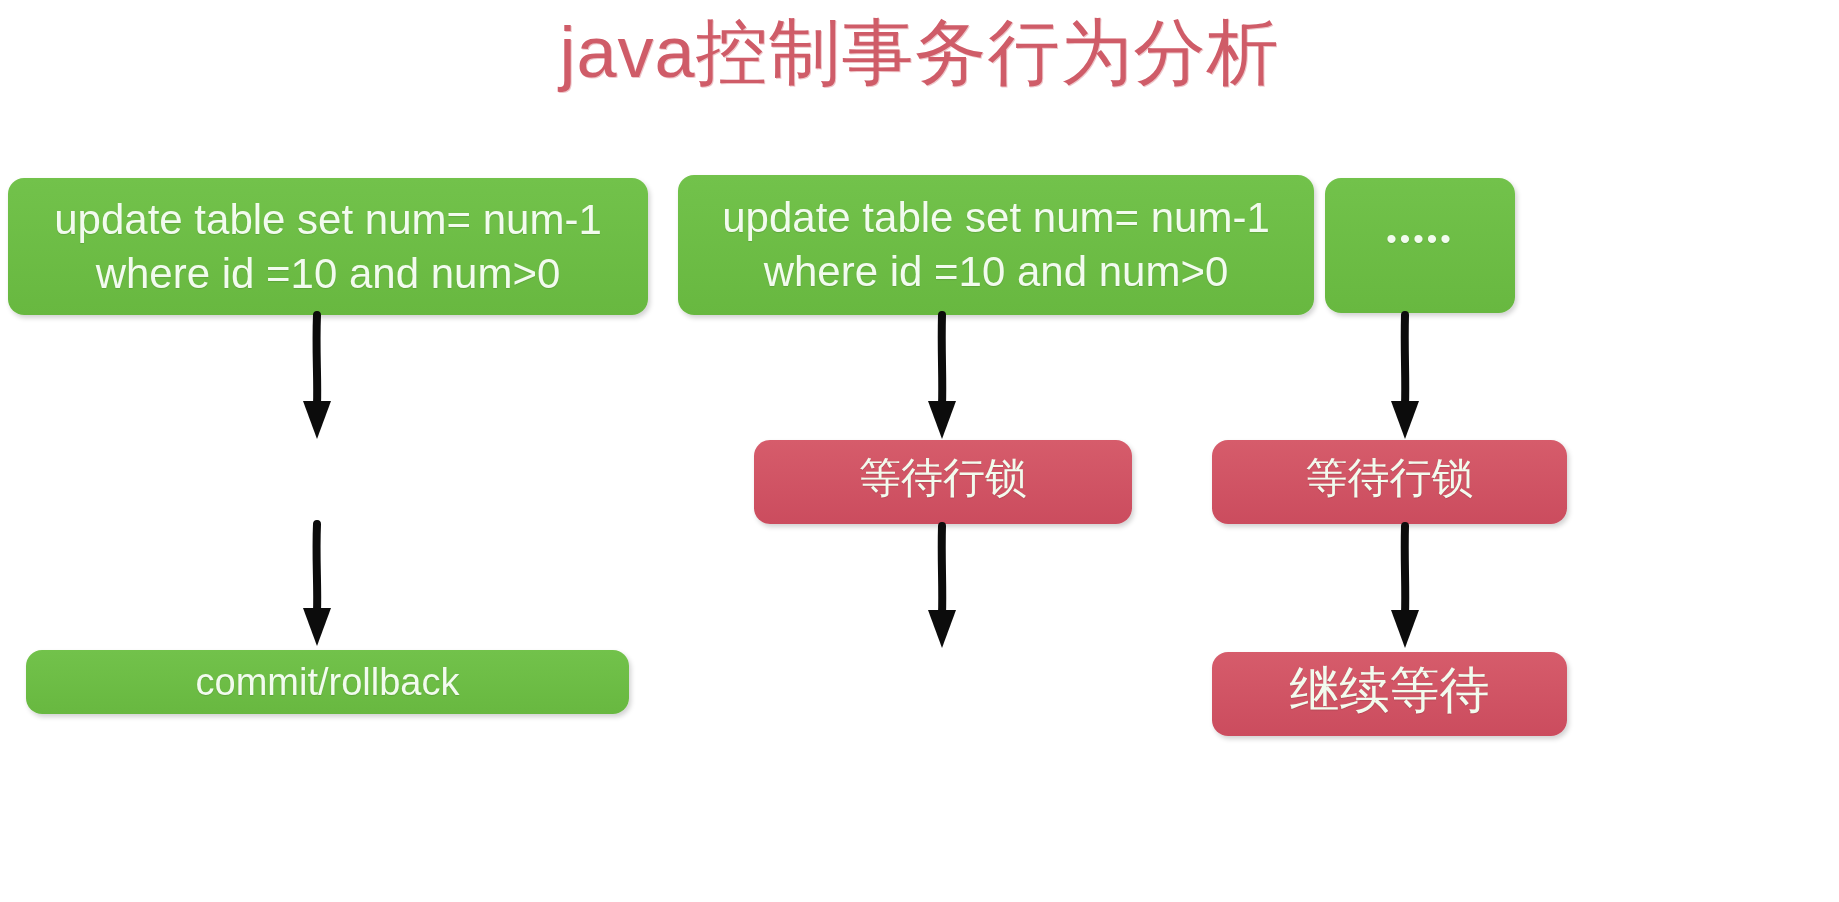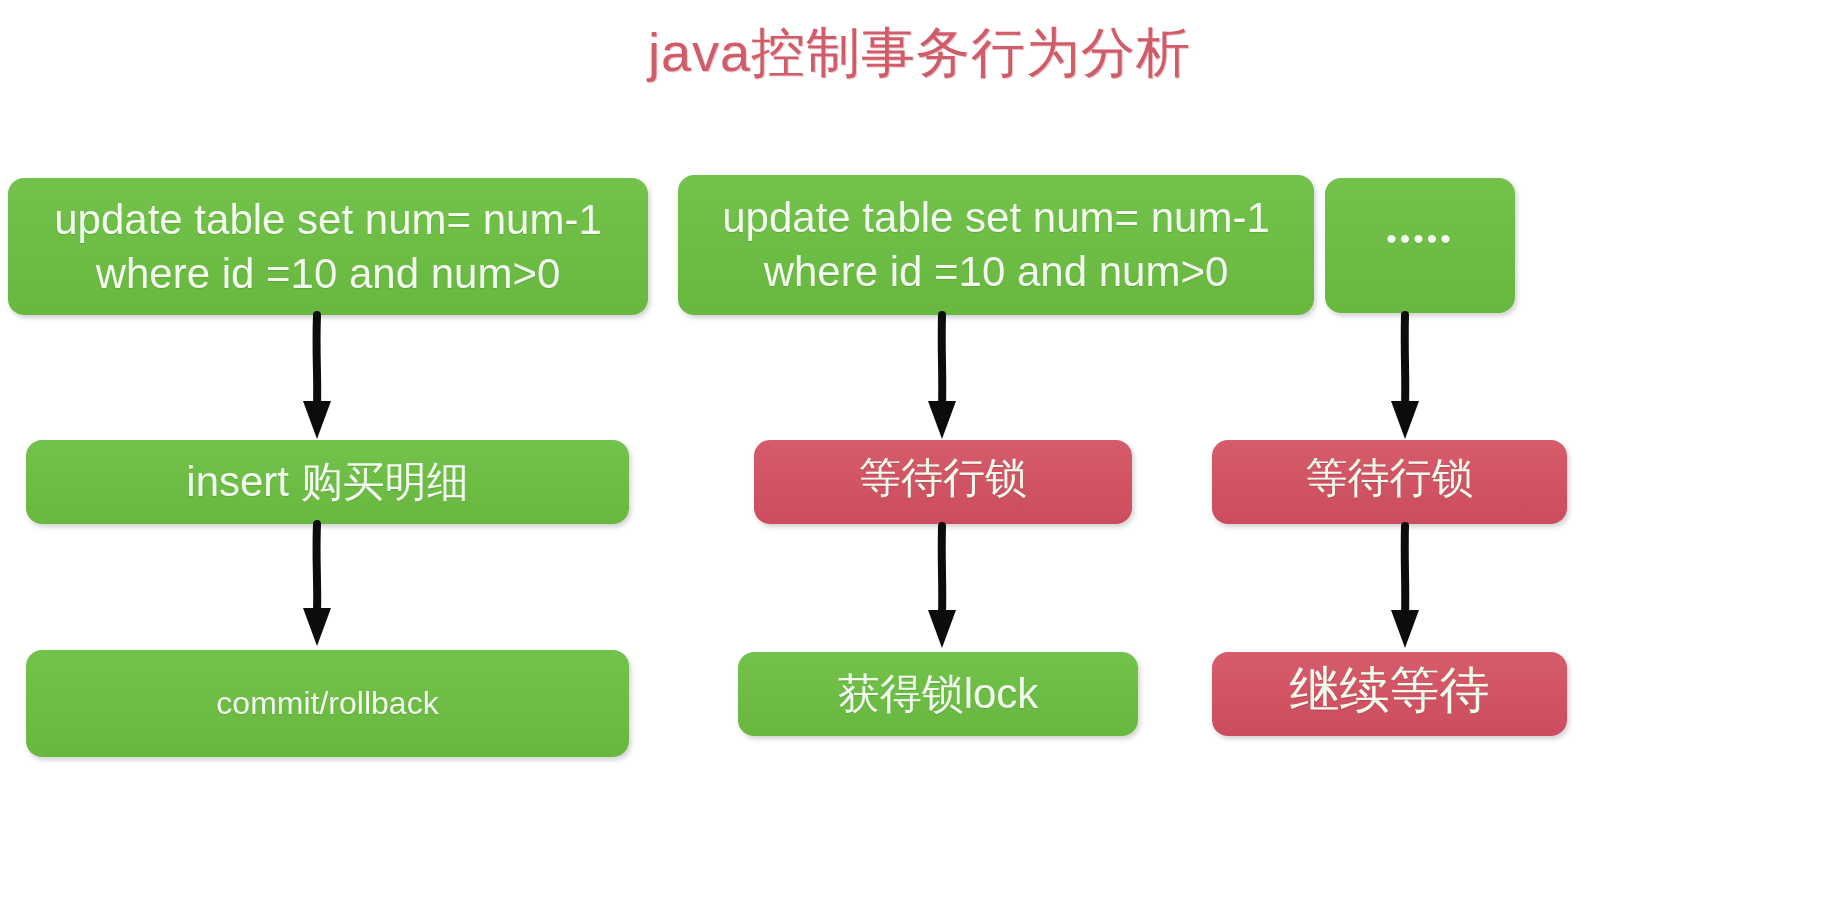--- a/index.html
+++ b/index.html
@@ -17,21 +17,21 @@
     height: 902px;
     background: #ffffff;
     overflow: hidden;
   }
   .title {
     position: absolute;
     left: 0;
     top: 2px;
     width: 1839px;
     text-align: center;
-    font-size: 54px;
+    font-size: 72px;
     line-height: 100px;
     letter-spacing: 1px;
     color: #cf5c68;
     font-weight: 400;
     white-space: nowrap;
     text-shadow: 1px 1px 0 rgba(207,92,104,0.35);
   }
   .node {
     position: absolute;
     box-sizing: border-box;
@@ -79,51 +79,49 @@
   <div class="node green" style="left:8px; top:178px; width:640px; height:137px; font-size:42px;">update table set num= num-1
 where id =10 and num&gt;0</div>
 
   <div class="arrow" style="left:295px; top:313px; width:44px; height:130px;">
     <svg width="44" height="130" viewBox="0 0 44 130">
       <path d="M22,2 C20.5,38 23,66 22,92" stroke="#0c0c0c" stroke-width="8" fill="none" stroke-linecap="round"></path>
       <path d="M8,88 L36,88 L22,126 Z" fill="#0c0c0c"></path>
     </svg>
   </div>
 
-  <div class="node green" style="left:26px; top:440px; width:603px; height:84px; font-size:42px;">insert 购买明细</div>
 
   <div class="arrow" style="left:295px; top:522px; width:44px; height:128px;">
     <svg width="44" height="128" viewBox="0 0 44 128">
       <path d="M22,2 C20.5,36 23,64 22,90" stroke="#0c0c0c" stroke-width="8" fill="none" stroke-linecap="round"></path>
       <path d="M8,86 L36,86 L22,124 Z" fill="#0c0c0c"></path>
     </svg>
   </div>
 
-  <div class="node green" style="left:26px; top:650px; width:603px; height:107px; font-size:32px;">commit/rollback</div>
+  <div class="node green" style="left:26px; top:650px; width:603px; height:64px; font-size:38px;">commit/rollback</div>
 
   <div class="node green" style="left:678px; top:175px; width:636px; height:140px; font-size:42px;">update table set num= num-1
 where id =10 and num&gt;0</div>
 
   <div class="arrow" style="left:920px; top:313px; width:44px; height:130px;">
     <svg width="44" height="130" viewBox="0 0 44 130">
       <path d="M22,2 C21,38 23,66 22,92" stroke="#0c0c0c" stroke-width="8" fill="none" stroke-linecap="round"></path>
       <path d="M8,88 L36,88 L22,126 Z" fill="#0c0c0c"></path>
     </svg>
   </div>
 
   <div class="node red" style="left:754px; top:440px; width:378px; height:84px; font-size:42px;">等待行锁</div>
 
   <div class="arrow" style="left:920px; top:524px; width:44px; height:128px;">
     <svg width="44" height="128" viewBox="0 0 44 128">
       <path d="M22,2 C21,36 23,64 22,90" stroke="#0c0c0c" stroke-width="8" fill="none" stroke-linecap="round"></path>
       <path d="M8,86 L36,86 L22,124 Z" fill="#0c0c0c"></path>
     </svg>
   </div>
 
-  <div class="node green" style="left:738px; top:652px; width:400px; height:84px; font-size:42px;">获得锁lock</div>
 
   <div class="node green dots" style="left:1325px; top:178px; width:190px; height:135px; font-size:30px;">•••••</div>
 
   <div class="arrow" style="left:1383px; top:313px; width:44px; height:130px;">
     <svg width="44" height="130" viewBox="0 0 44 130">
       <path d="M22,2 C21,38 23,66 22,92" stroke="#0c0c0c" stroke-width="8" fill="none" stroke-linecap="round"></path>
       <path d="M8,88 L36,88 L22,126 Z" fill="#0c0c0c"></path>
     </svg>
   </div>
 

